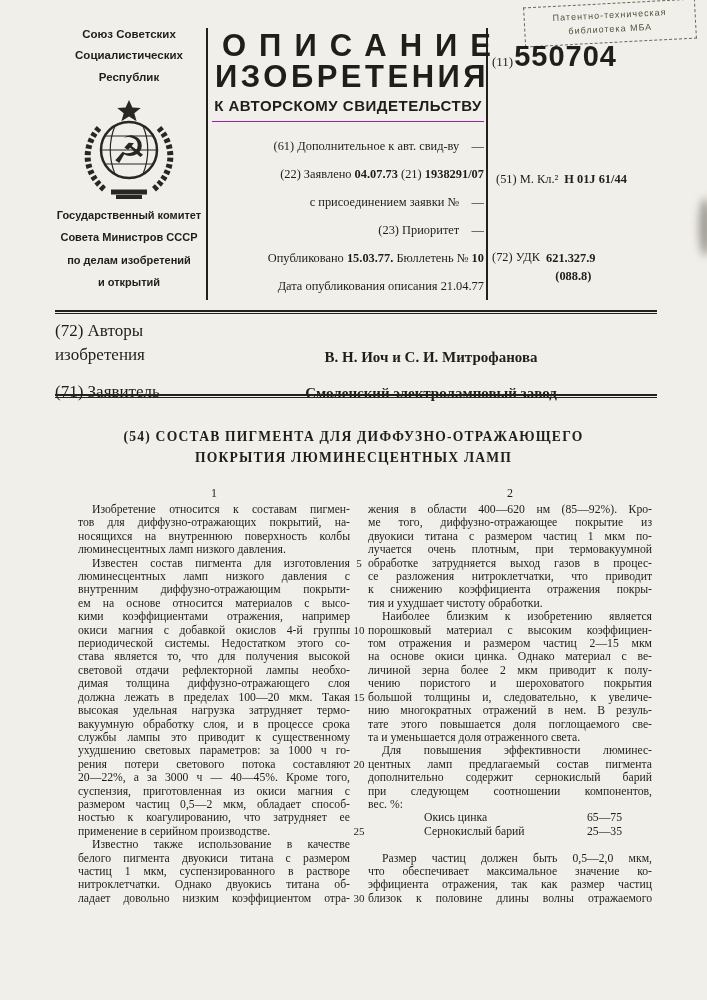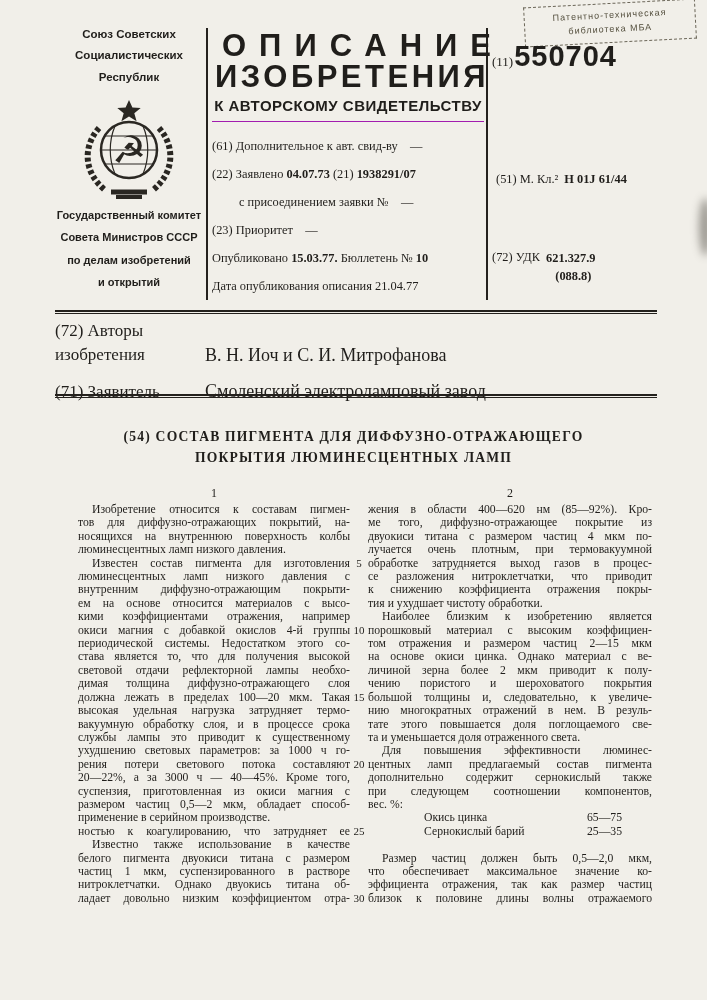--- a/index.html
+++ b/index.html
@@ -13,40 +13,40 @@
   .hdr-left { position:absolute; left:53px; top:24px; width:152px; text-align:center; }
   .union { font-family:"Liberation Sans",sans-serif; font-weight:bold; font-size:11.5px; line-height:1.85; white-space:pre-line; }
   .emblem { margin:8px auto 4px; display:block; }
   .committee { font-family:"Liberation Sans",sans-serif; font-weight:bold; font-size:11px; line-height:2.05; white-space:pre-line; }
   .vline { position:absolute; top:28px; height:272px; width:2px; background:#24211d; }
   .vl1 { left:206px; } .vl2 { left:486px; }
   .hdr-center { position:absolute; left:212px; top:30px; width:272px; }
   .big1 { font-family:"Liberation Sans",sans-serif; font-weight:bold; font-size:31px; letter-spacing:13px; margin-left:10px; line-height:1.0; white-space:nowrap; }
   .big2 { font-family:"Liberation Sans",sans-serif; font-weight:bold; font-size:31px; letter-spacing:3.5px; margin-left:3px; text-align:center; line-height:1.05; white-space:nowrap; }
   .subtitle { font-family:"Liberation Sans",sans-serif; font-weight:bold; font-size:15px; text-align:center; letter-spacing:.5px; border-bottom:1px solid #a21caf; padding-bottom:7px; margin-top:3px; white-space:nowrap; }
-  .fields { margin-top:17px; font-size:12.4px; }
+  .fields { margin-top:17px; font-size:12.4px;text-align:right; }
   .fline { margin-bottom:13px; white-space:nowrap; }
   .find { padding-left:27px; }
   .bold { font-weight:bold; }
   .hdr-right { position:absolute; left:490px; top:0; width:217px; height:300px; }
   .stamp { position:absolute; left:34px; top:3px; width:172px; height:40px; border:1px dashed #6b6658; transform:rotate(-3deg); text-align:center; padding-top:5px; color:#55503f; font-size:9px; letter-spacing:1px; line-height:1.55; font-family:"Liberation Sans",sans-serif; }
   .docnum { position:absolute; left:2px; top:40px; display:flex; align-items:baseline; }
   .docnum .lbl { font-size:13px; }
   .docnum .num { font-family:"Liberation Sans",sans-serif; font-weight:bold; font-size:29px; letter-spacing:1px; margin-left:1px; }
   .f51 { position:absolute; left:6px; top:172px; font-size:12.4px; white-space:nowrap; }
   .f53 { position:absolute; left:2px; top:250px; font-size:12.4px; display:flex; }
   .f53 .val { font-weight:bold; white-space:pre-wrap; margin-left:6px; line-height:1.45; }
   .f51 .val { font-weight:bold; margin-left:6px; }
   
   .hrule { position:absolute; left:55px; right:50px; height:4px; border-top:2px solid #24211d; border-bottom:1px solid #24211d; }
   .r1 { top:310px; } .r2 { top:394px; }
   .authors { position:absolute; left:55px; right:50px; top:319px; }
   .arow { display:flex; align-items:flex-end; margin-bottom:13px; }
   .albl { width:150px; font-size:17px; white-space:pre-line; line-height:1.4; }
-  .aval { flex:1; font-weight:normal; font-size:18px; padding-bottom:1px; }
+  .aval { flex:1; text-align:center; font-weight:bold; font-size:15px; padding-bottom:1px; }
   
   .title54 { position:absolute; left:0; right:0; top:426px; text-align:center; font-weight:bold; font-size:13.6px; letter-spacing:1.2px; line-height:1.55; white-space:pre-line; }
   
   .columns { position:absolute; left:78px; top:486px; display:flex; }
   .colhdr { text-align:center; font-size:12px; height:17px; }
   .tcol1 { width:272px; } .tcol2 { width:284px; }
   .gutter { width:18px; position:relative; font-size:11px; }
   .gutter span { position:absolute; left:0; width:18px; text-align:center; }
   .gn1{top:71px;} .gn2{top:138px;} .gn3{top:205px;} .gn4{top:272px;} .gn5{top:339px;} .gn6{top:406px;}
   .para { margin:0; }
@@ -161,22 +161,22 @@
             <div class="tline">димая толщина диффузно-отражающего слоя</div>
             <div class="tline">должна лежать в пределах 100—20 мкм. Такая</div>
             <div class="tline">высокая удельная нагрузка затрудняет термо-</div>
             <div class="tline">вакуумную обработку слоя, и в процессе срока</div>
             <div class="tline">службы лампы это приводит к существенному</div>
             <div class="tline">ухудшению световых параметров: за 1000 ч го-</div>
             <div class="tline">рения потери светового потока составляют</div>
             <div class="tline">20—22%, а за 3000 ч — 40—45%. Кроме того,</div>
             <div class="tline">суспензия, приготовленная из окиси магния с</div>
             <div class="tline">размером частиц 0,5—2 мкм, обладает способ-</div>
+            <div class="tline">ностью к коагулированию, что затрудняет ее</div>
             <div class="tline tlast">применение в серийном производстве.</div>
-            <div class="tline">ностью к коагулированию, что затрудняет ее</div>
           </div>
           <div class="para">
             <div class="tline tindent">Известно также использование в качестве</div>
             <div class="tline">белого пигмента двуокиси титана с размером</div>
             <div class="tline">частиц 1 мкм, суспензированного в растворе</div>
             <div class="tline">нитроклетчатки. Однако двуокись титана об-</div>
             <div class="tline">ладает довольно низким коэффициентом отра-</div>
           </div>
         </div>
     </div>
@@ -187,21 +187,21 @@
       <span class="gn4">20</span>
       <span class="gn5">25</span>
       <span class="gn6">30</span>
     </div>
     <div class="tcol2">
       <div class="colhdr">2</div>
       <div>
           <div class="para">
             <div class="tline">жения в области 400—620 нм (85—92%). Кро-</div>
             <div class="tline">ме того, диффузно-отражающее покрытие из</div>
-            <div class="tline">двуокиси титана с размером частиц 4 мкм по-</div>
+            <div class="tline">двуокиси титана с размером частиц 1 мкм по-</div>
             <div class="tline">лучается очень плотным, при термовакуумной</div>
             <div class="tline">обработке затрудняется выход газов в процес-</div>
             <div class="tline">се разложения нитроклетчатки, что приводит</div>
             <div class="tline">к снижению коэффициента отражения покры-</div>
             <div class="tline tlast">тия и ухудшает чистоту обработки.</div>
           </div>
           <div class="para">
             <div class="tline tindent">Наиболее близким к изобретению является</div>
             <div class="tline">порошковый материал с высоким коэффициен-</div>
             <div class="tline">том отражения и размером частиц 2—15 мкм</div>
@@ -209,21 +209,21 @@
             <div class="tline">личиной зерна более 2 мкм приводит к полу-</div>
             <div class="tline">чению пористого и шероховатого покрытия</div>
             <div class="tline">большой толщины и, следовательно, к увеличе-</div>
             <div class="tline">нию многократных отражений в нем. В резуль-</div>
             <div class="tline">тате этого повышается доля поглощаемого све-</div>
             <div class="tline tlast">та и уменьшается доля отраженного света.</div>
           </div>
           <div class="para">
             <div class="tline tindent">Для повышения эффективности люминес-</div>
             <div class="tline">центных ламп предлагаемый состав пигмента</div>
-            <div class="tline">дополнительно содержит сернокислый также</div>
+            <div class="tline">дополнительно содержит сернокислый барий</div>
             <div class="tline">при следующем соотношении компонентов,</div>
             <div class="tline tlast">вес. %:</div>
           </div>
         </div>
       <div class="comp-table">
         <div class="crow">
           <span class="cname">Окись цинка</span>
           <span class="cval">65—75</span>
         </div>
         <div class="crow">

